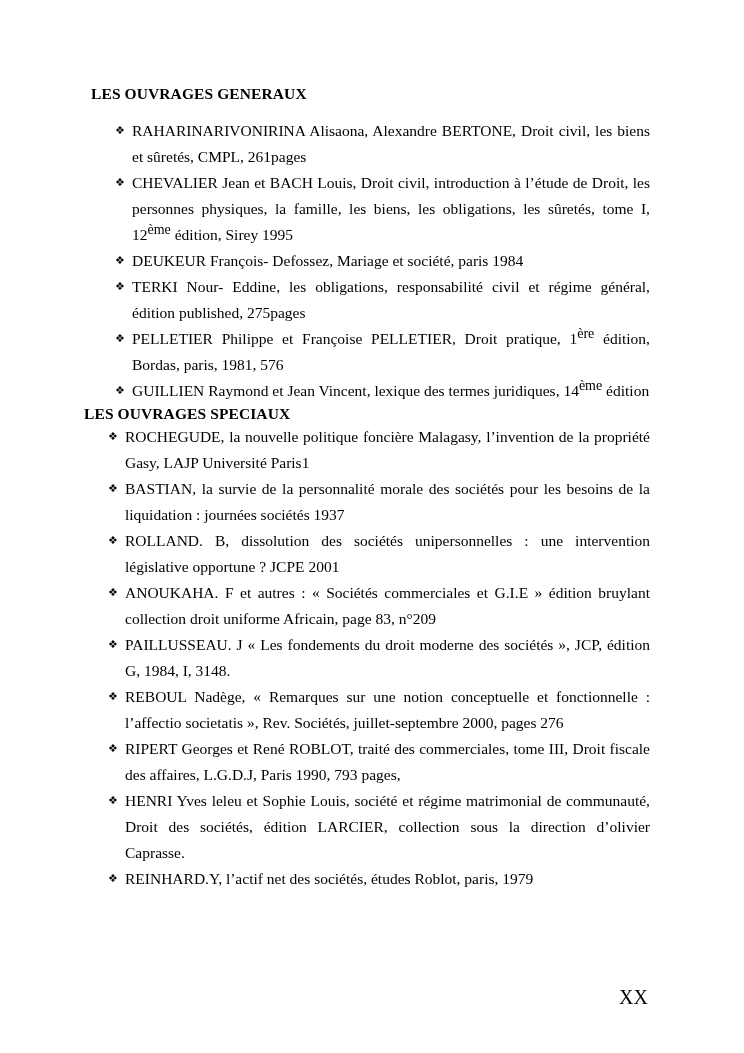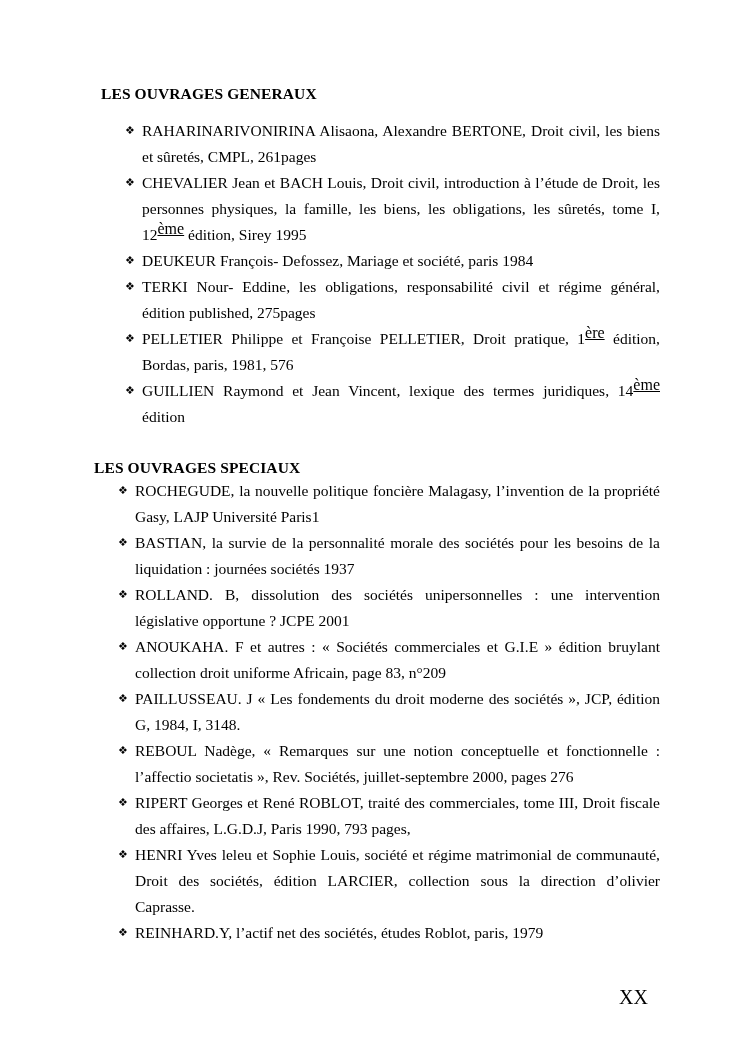--- a/index.html
+++ b/index.html
@@ -13,56 +13,55 @@
   }
   .page {
     position: relative;
     width: 744px;
     height: 1053px;
     background: #ffffff;
     overflow: hidden;
   }
   .content {
     position: absolute;
-    left: 94px;
+    left: 84px;
     top: 84px;
     width: 566px;
   }
   .section-title {
     font-weight: bold;
     font-size: 15.5px;
     line-height: 20px;
     letter-spacing: 0.1px;
   }
   .section.s1 { padding-left: 7px; }
   .section.s1 .list { margin-top: 14px; }
-  .section.s2 { margin-top: 28px; }
+  .section.s2 { }
   .section.s2 .list { margin-top: 0px; }
   .item {
     display: flex;
     margin-left: 24px;
   }
   .bullet {
     flex: none;
     width: 17px;
     font-size: 11px;
     line-height: 26px;
     font-family: "DejaVu Sans", sans-serif;
   }
   .entry-text {
     flex: 1;
     font-size: 15.5px;
     line-height: 26px;
     text-align: justify;
   }
   .entry-text sup {
-    font-size: 16px;
+    font-size: 14px;
     line-height: 0;
     vertical-align: super;
-    text-decoration: underline;
   }
   .page-number {
     position: absolute;
     top: 988px;
     right: 96px;
     font-size: 20px;
     line-height: 18px;
   }
 </style>
 </head>

